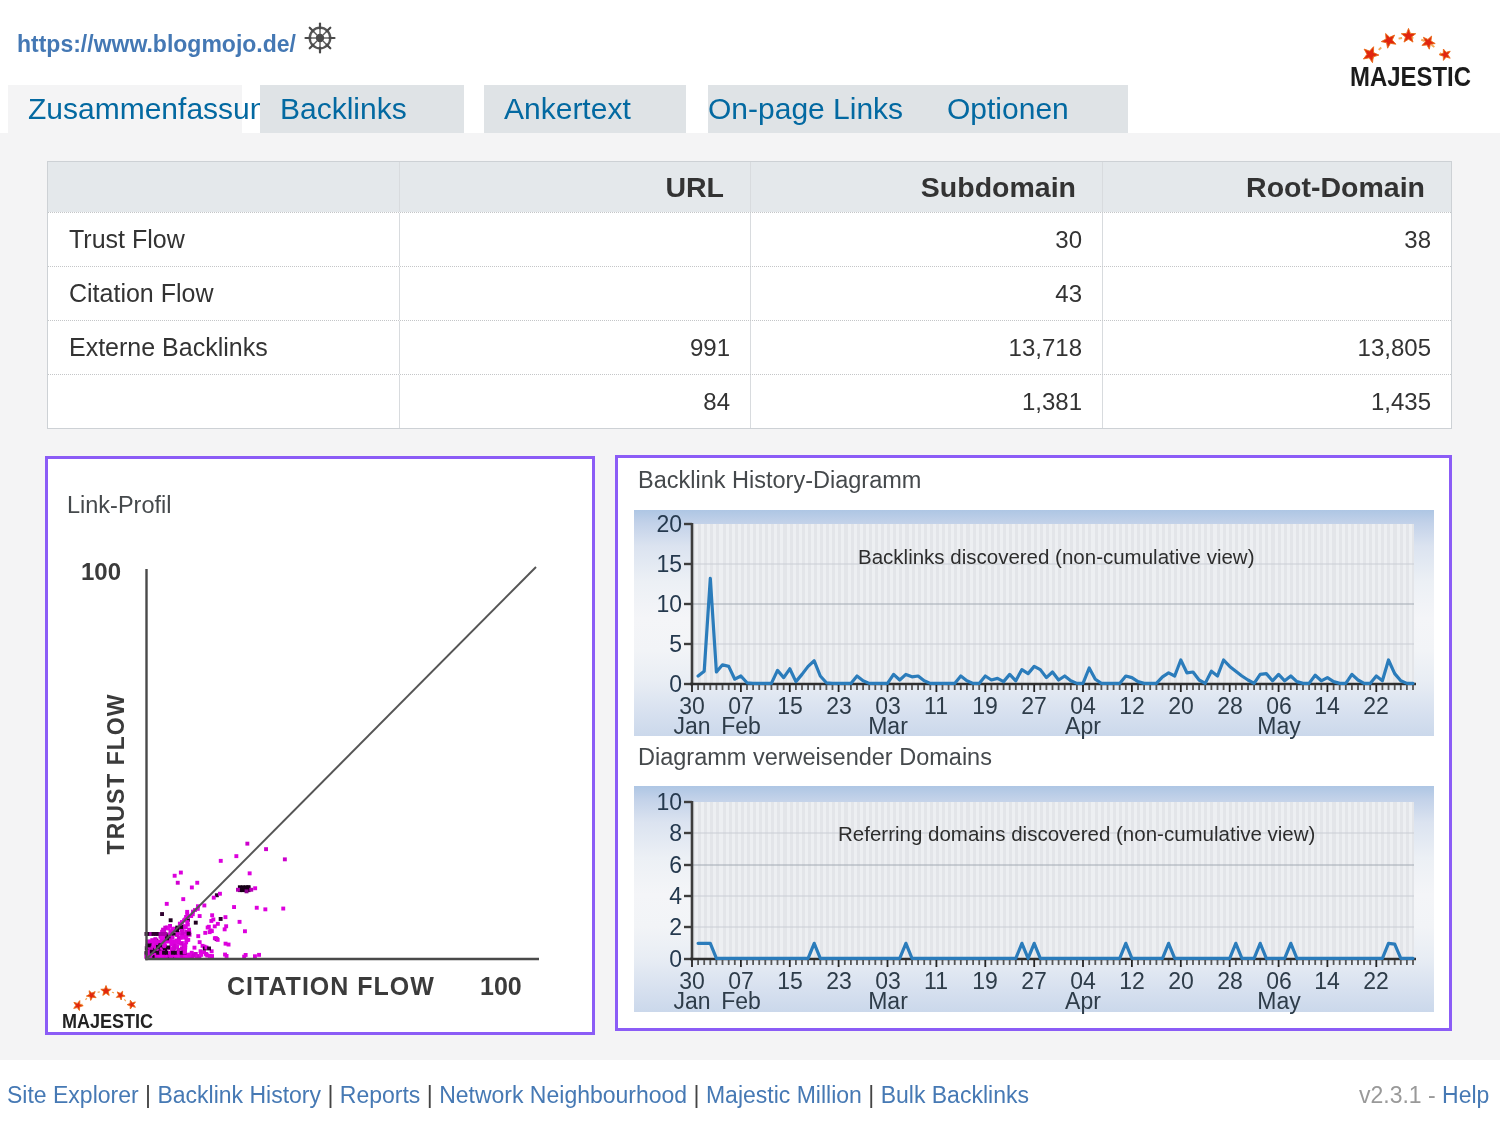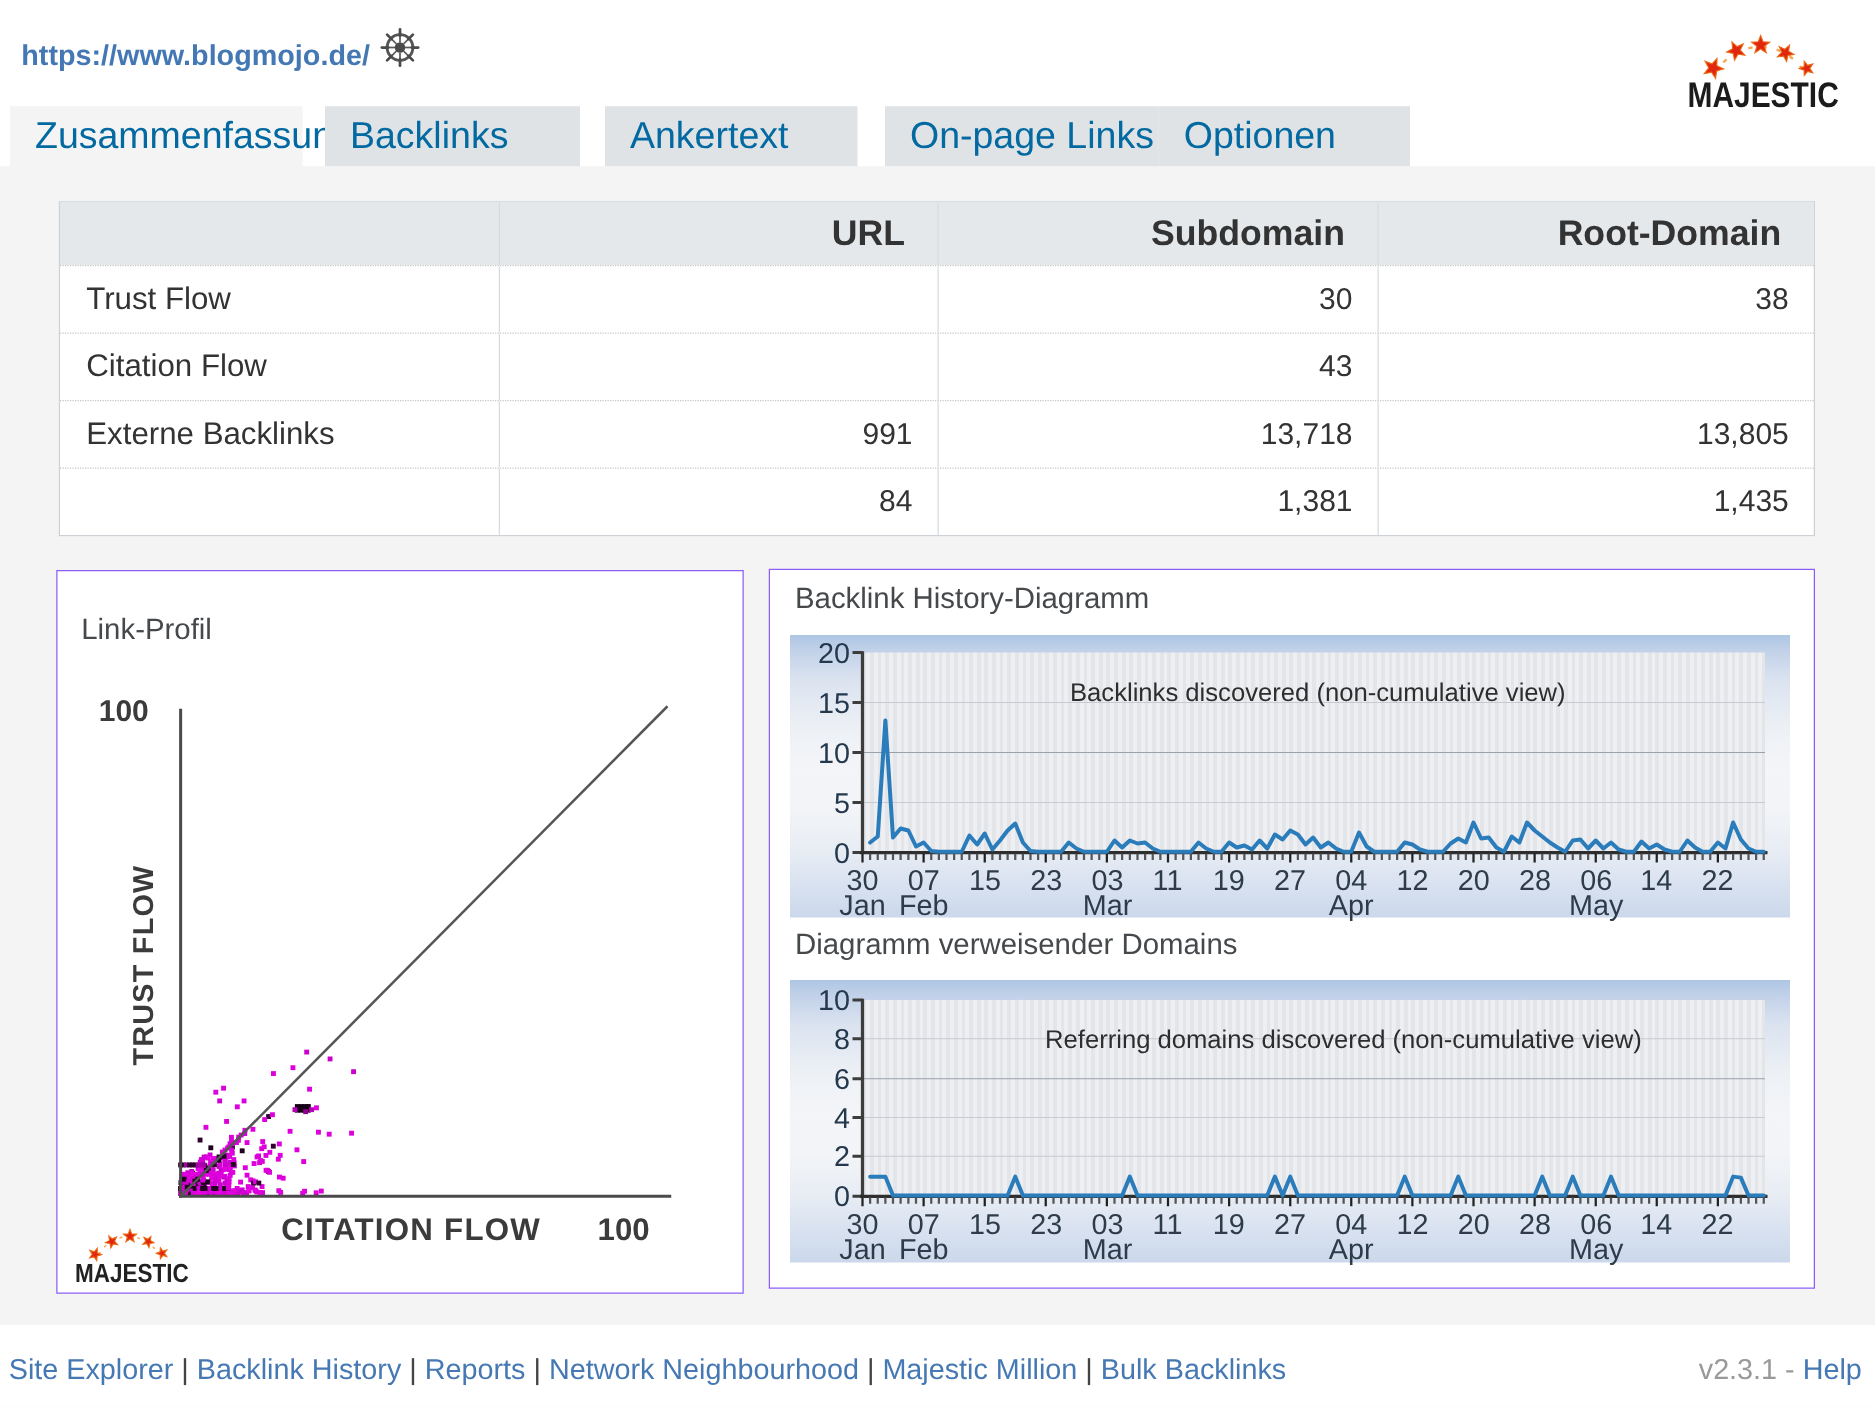--- a/index.html
+++ b/index.html
@@ -12,21 +12,21 @@
 .tbl { left:47px; top:161px; width:1405px; background:#fff; border:1px solid #cdd1d5; }
 .trow { position:relative; width:100%; height:54px; border-top:1px dotted #c4c6c8; }
 .thead { position:relative; width:100%; height:50px; background:#e4e8eb; }
 .c1 { left:0; width:351px; } .c2 { left:351px; width:351px; } .c3 { left:702px; width:352px; } .c4 { left:1054px; width:349px; }
 .cell { position:absolute; top:0; height:100%; font-size:24px; color:#333; }
 .cell.lab { padding-left:21px; text-align:left; font-size:25px; }
 .cell.val { padding-right:20px; text-align:right; }
 .thead .cell { font-weight:bold; font-size:28.5px; padding-right:26px; }
 .vline { position:absolute; top:0; width:1px; height:100%; background:#d8dbde; }
 
-.panel { background:#fff; border:1px solid #8b5cf6; }
+.panel { background:#fff; border:3px solid #8b5cf6; }
 .ptitle { font-size:23.5px; color:#45494c; }
 
 .chartbox { left:0; width:800px; height:226px;
   background:linear-gradient(180deg,#aec6e4 0%,#c3d2e9 6%,#dbe3f0 16%,#ecf0f5 32%,#f4f5f8 48%,#f2f4f7 62%,#e8edf4 76%,#d9e2f0 88%,#cbd8eb 100%); }
 .plot { position:absolute; left:58px; top:14px; width:722px; height:160px;
   background:repeating-linear-gradient(90deg,#e3e5e9 0px,#e3e5e9 3px,#edeff2 3px,#edeff2 6.1px); }
 .ylab { position:absolute; width:46px; text-align:right; font-size:23px; color:#25394e; line-height:20px; }
 .xlab { position:absolute; width:60px; text-align:center; font-size:23px; color:#2e3c49; }
 .mlab { position:absolute; width:70px; text-align:center; font-size:23px; color:#2e3c49; }
 .anno { position:absolute; font-size:20.5px; color:#2d2d2d; }
@@ -60,21 +60,21 @@
     <polygon points="24.1,41.1 29.6,43.1 33.6,38.7 33.5,44.6 38.9,47.1 33.2,48.8 32.5,54.7 29.2,49.8 23.4,51.0 27.0,46.3" fill="#e1250f" stroke="#ea6a15" stroke-width="0.9"></polygon>
     <polygon points="45.6,25.5 49.6,29.3 54.6,27.1 52.2,32.0 55.9,36.2 50.4,35.4 47.6,40.2 46.6,34.8 41.3,33.6 46.1,31.0" fill="#e1250f" stroke="#ea6a15" stroke-width="0.9"></polygon>
     <polygon points="68.5,20.4 70.4,25.4 75.7,25.7 71.5,29.0 73.0,34.1 68.5,31.2 64.0,34.1 65.5,29.0 61.3,25.7 66.6,25.4" fill="#e1250f" stroke="#ea6a15" stroke-width="0.9"></polygon>
     <polygon points="91.6,28.1 90.9,33.0 95.2,35.5 90.3,36.4 89.3,41.2 86.9,36.9 82.0,37.4 85.4,33.8 83.4,29.3 87.9,31.4" fill="#e1250f" stroke="#ea6a15" stroke-width="0.9"></polygon>
     <polygon points="110.2,43.2 107.8,46.7 110.2,50.2 106.1,49.1 103.4,52.4 103.3,48.2 99.3,46.7 103.3,45.2 103.4,41.0 106.1,44.3" fill="#e1250f" stroke="#ea6a15" stroke-width="0.9"></polygon>
     <text x="10" y="77.5" textLength="121" lengthAdjust="spacingAndGlyphs" font-family="Liberation Sans, sans-serif" font-size="28.5" font-weight="bold" fill="#1b1b1b">MAJESTIC</text>
   </svg>
 <div class="abs tab active" style="left:8px;width:234px;padding-left:20px">Zusammenfassung</div>
 <div class="abs tab" style="left:260px;width:204px;padding-left:20px">Backlinks</div>
 <div class="abs tab" style="left:484px;width:202px;padding-left:20px">Ankertext</div>
-<div class="abs tab" style="left:708px;width:219px;padding-left:20px">On-page Links</div>
+<div class="abs tab" style="left:708px;width:219px;">On-page Links</div>
 <div class="abs tab" style="left:927px;width:201px;padding-left:20px">Optionen</div>
 <div class="abs tbl">
     <div class="thead">
       <div class="cell val c2" style="line-height:50px">URL</div>
       <div class="cell val c3" style="line-height:50px">Subdomain</div>
       <div class="cell val c4" style="line-height:50px">Root-Domain</div>
       <div class="vline" style="left:351px"></div>
       <div class="vline" style="left:702px"></div>
       <div class="vline" style="left:1054px"></div>
     </div>

